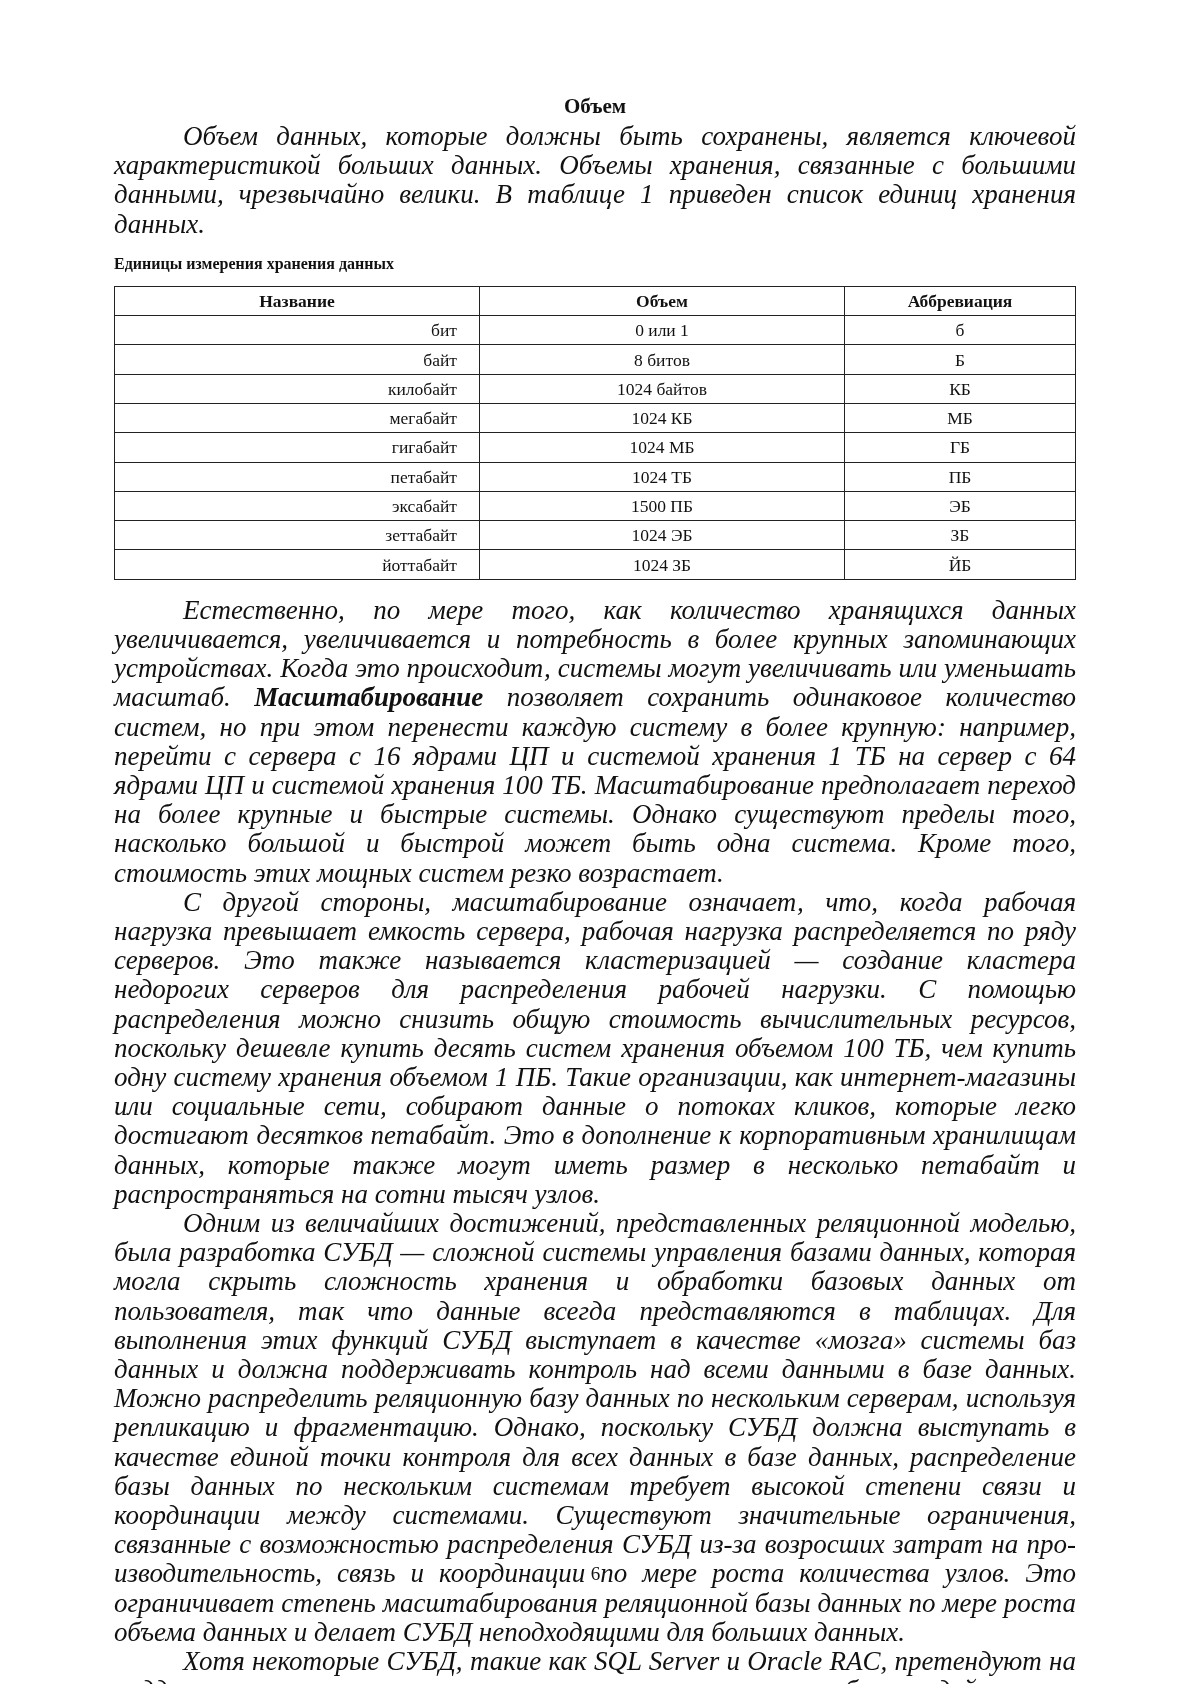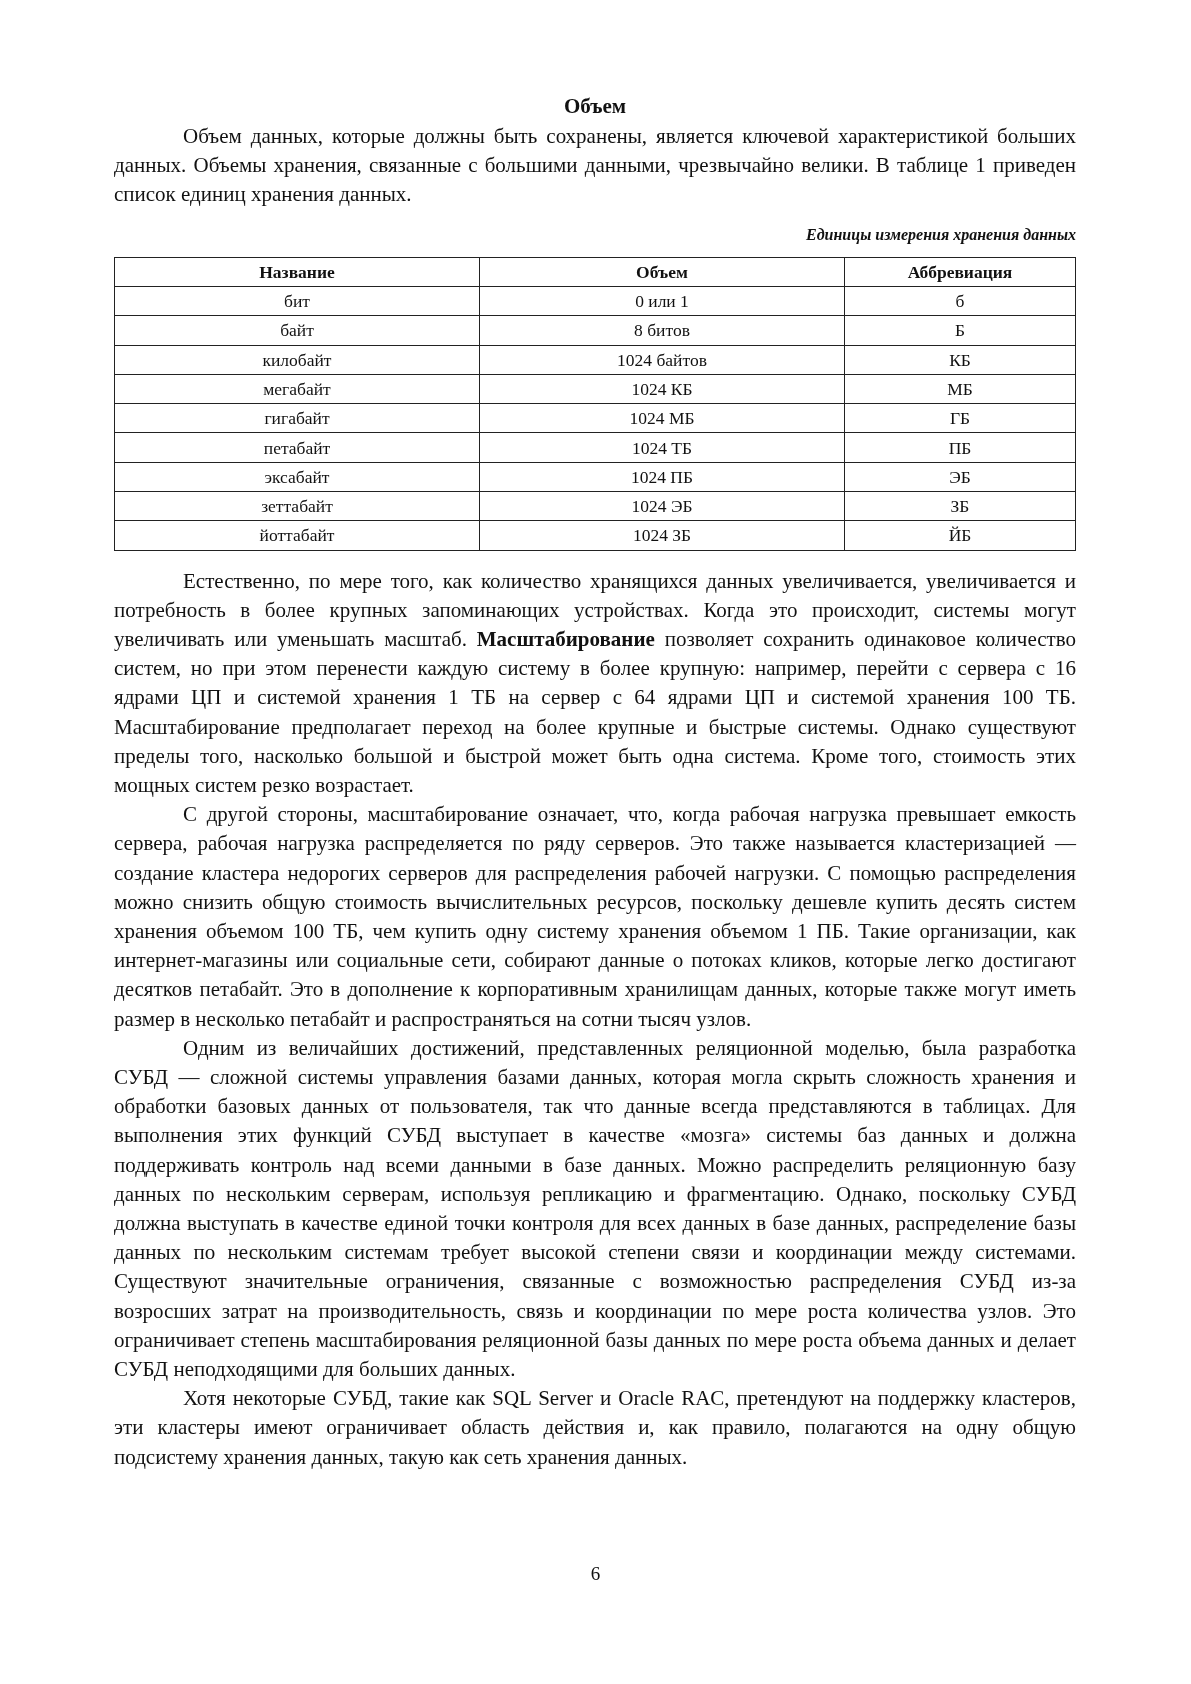--- a/index.html
+++ b/index.html
@@ -23,59 +23,59 @@
     }
     .section-title {
       text-align: center;
       font-weight: bold;
       font-size: 21px;
       line-height: 28px;
       margin: 0 0 2px 0;
     }
     p.body {
       margin: 0;
-      font-size: 21px;
+      font-size: 27px;
       line-height: 29.2px;
       text-align: justify;
       text-indent: 69px;
       hyphens: manual;
+      font-style: italic;
     }
     .table-label {
       text-align: right;
       font-style: italic;
       font-size: 18px;
       line-height: 24px;
       margin-top: 16px;
     }
     .table-caption {
-      text-align: right;
+      text-align: left;
       font-weight: bold;
       font-size: 16px;
       line-height: 22px;
       margin-top: 14px;
       margin-bottom: 11px;
-      font-style: italic;
     }
     table.units {
       width: 962px;
       border-collapse: collapse;
       font-size: 17.5px;
       margin-bottom: 16px;
     }
     table.units th, table.units td {
       border: 1.3px solid #222;
       height: 28.3px;
       padding: 0 22px;
       line-height: 20px;
     }
     table.units th {
       font-weight: bold;
       text-align: center;
     }
-    table.units td.c1 { text-align: center; width: 320px; }
+    table.units td.c1 { text-align: right; width: 320px; }
     table.units td.c2 { text-align: center; width: 320px; }
     table.units td.c3 { text-align: center; }
     .page-number {
       position: absolute;
       left: 0;
       top: 1563px;
       width: 1191px;
       text-align: center;
       font-size: 19px;
     }
@@ -125,21 +125,21 @@
         <td class="c2">1024 МБ</td>
         <td class="c3">ГБ</td>
       </tr>
       <tr>
         <td class="c1">петабайт</td>
         <td class="c2">1024 ТБ</td>
         <td class="c3">ПБ</td>
       </tr>
       <tr>
         <td class="c1">эксабайт</td>
-        <td class="c2">1024 ПБ</td>
+        <td class="c2">1500 ПБ</td>
         <td class="c3">ЭБ</td>
       </tr>
       <tr>
         <td class="c1">зеттабайт</td>
         <td class="c2">1024 ЭБ</td>
         <td class="c3">ЗБ</td>
       </tr>
       <tr>
         <td class="c1">йоттабайт</td>
         <td class="c2">1024 ЗБ</td>

